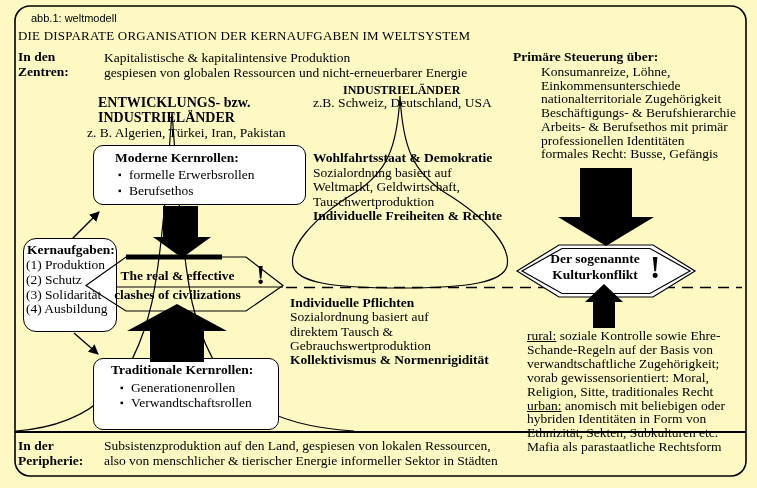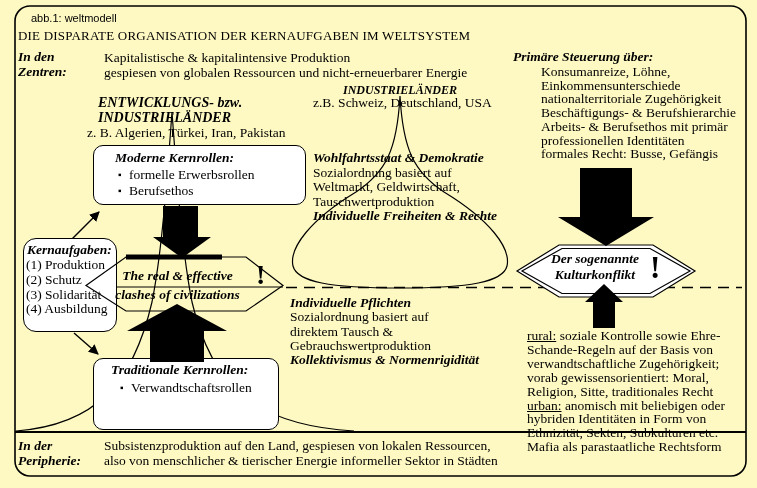--- a/index.html
+++ b/index.html
@@ -2,21 +2,21 @@
 <html><head>
 <meta charset="utf-8">
 <style>
   html,body{margin:0;padding:0;background:#fff;}
   .canvas{
     position:relative;width:757px;height:488px;background:#fef9c3;
     font-family:"Liberation Serif", serif;color:#000;overflow:hidden;
     font-size:13.5px;line-height:14.2px;
   }
   .abs{position:absolute;}
-  .b{font-weight:bold;font-style:italic;}
+  .b{font-weight:bold;}
   .lines{white-space:pre-line;}
   .ctr{text-align:center;}
   .sans{font-family:"Liberation Sans", sans-serif;}
   .box{position:absolute;background:#fff;border:1.5px solid #000;box-sizing:border-box;}
   .bullet{position:relative;padding-left:11px;}
   .bullet::before{content:"▪";position:absolute;left:0;top:0;font-size:10px;}
   svg{position:absolute;left:0;top:0;}
   #lineart{z-index:1;}
   .boxlayer{z-index:2;}
   #shapes{z-index:3;}
@@ -121,20 +121,21 @@
   <div class="abs txt" style="left:290px;top:296px;line-height:14.3px;">
     <div class="b">Individuelle Pflichten</div>
     <div class="lines">Sozialordnung basiert auf
 direktem Tausch &amp;
 Gebrauchswertproduktion</div>
     <div class="b">Kollektivismus &amp; Normenrigidität</div>
   </div>
 
   <div class="abs txt b" style="left:111px;top:363px;">Traditionale Kernrollen:</div>
   <div class="abs txt" style="left:120px;top:380px;line-height:15px;">
+    <div class="bullet">Generationenrollen</div>
     <div class="bullet">Verwandtschaftsrollen</div>
   </div>
 
   <div class="abs txt" style="left:527px;top:329px;width:228px;line-height:13.9px;">
     <div><span style="text-decoration:underline;">rural:</span><span> soziale Kontrolle sowie Ehre-</span></div>
     <div class="lines">Schande-Regeln auf der Basis von
 verwandtschaftliche Zugehörigkeit;
 vorab gewissensorientiert: Moral,
 Religion, Sitte, traditionales Recht</div>
     <div><span style="text-decoration:underline;">urban:</span><span> anomisch mit beliebigen oder</span></div>

